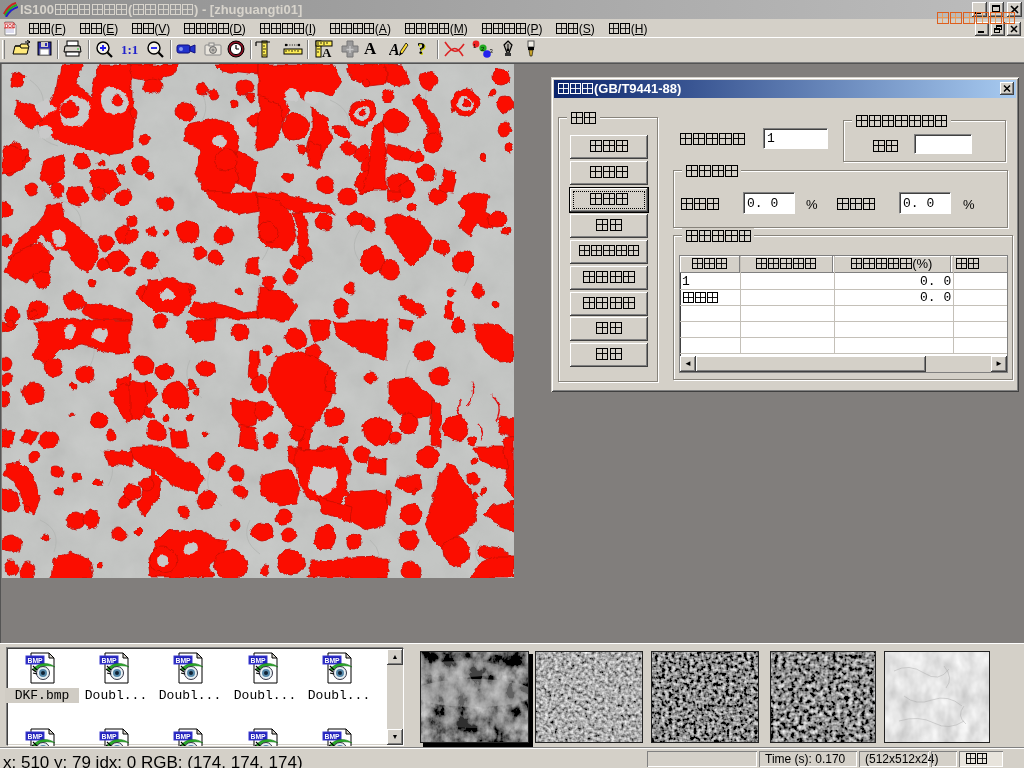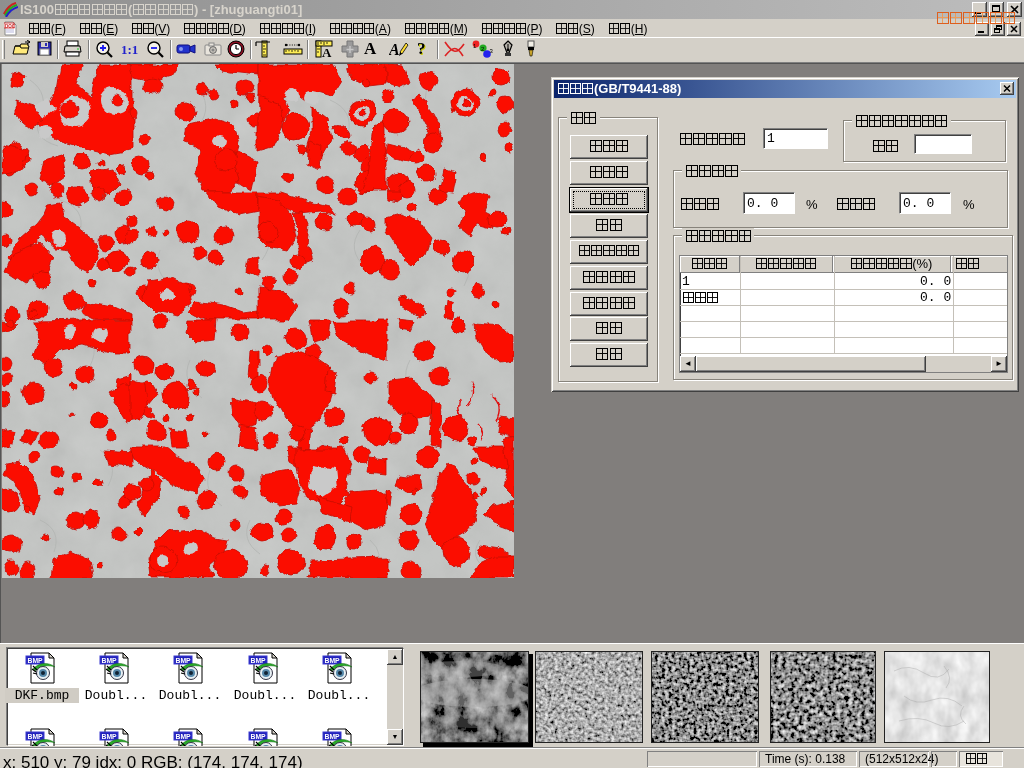--- a/index.html
+++ b/index.html
@@ -751,15 +751,15 @@
 </filter>
     </defs>
 <rect x="0" y="0" width="106" height="92" filter="url(#th7)"></rect>
 <path d="M10,20 q15,-8 30,2 t25,-4 M20,45 q12,10 28,4 t30,6 M15,70 q20,-6 35,2 t30,-2 M60,15 q10,12 2,22 M80,55 q-8,10 2,18" stroke="#a8a8a8" stroke-width="1" fill="none" opacity="0.45"></path>
 <rect x="0.5" y="0.5" width="105" height="91" fill="none" stroke="#222"></rect>
 </svg>
 
 <div class="abs" style="left:0;top:747px;width:1024px;height:21px;background:#d4d0c8;border-top:1px solid #808080;box-shadow:inset 0 1px 0 #fff"></div>
 <div class="abs" style="left:3px;top:753px;font-size:17px">x: 510 y: 79 idx: 0 RGB: (174, 174, 174)</div>
 <div class="statbox" style="left:647px;width:110px"></div>
-<div class="statbox" style="left:759px;width:98px">Time (s): 0.138</div>
+<div class="statbox" style="left:759px;width:98px">Time (s): 0.170</div>
 <div class="statbox" style="left:859px;width:70px">(512x512x24)</div>
 <div class="statbox" style="left:931px;width:26px"></div>
 <div class="statbox" style="left:959px;width:44px;background:#e8e4dc"><i class="cj"></i><i class="cj"></i></div>
 </body></html>

